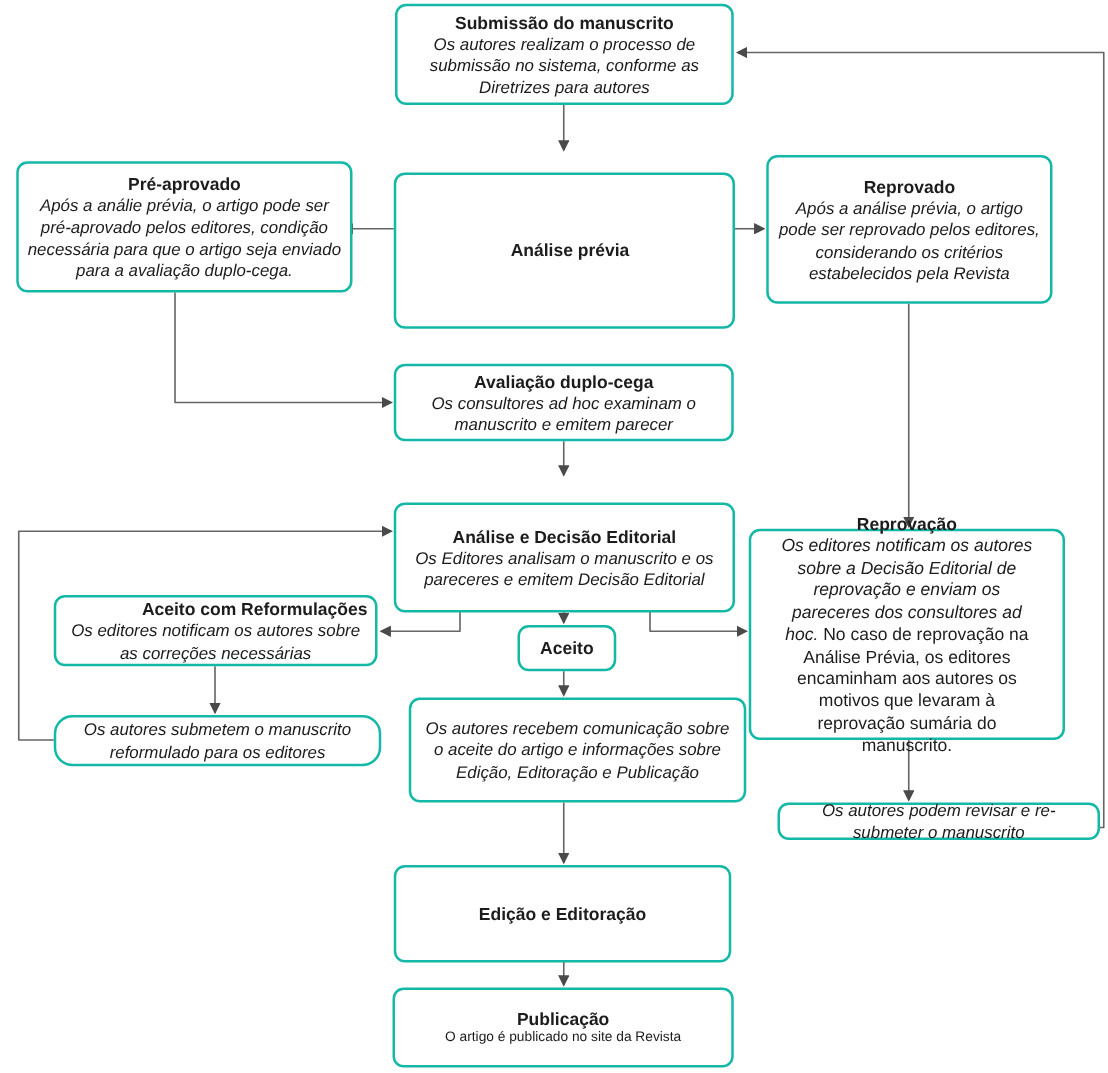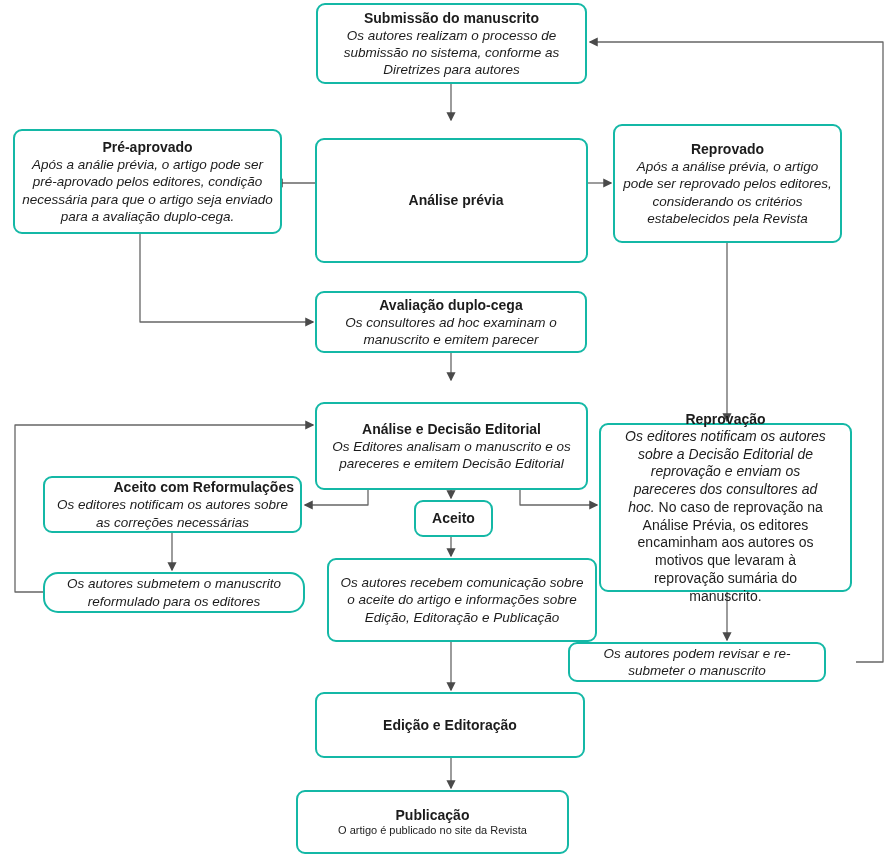--- a/index.html
+++ b/index.html
@@ -26,23 +26,23 @@
   #n-pre-aprovado         { left:13px;   top:129px; width:269px; height:105px; }
   #n-analise-previa       { left:315px; top:138px; width:273px; height:125px;padding-left:15px; }
   #n-reprovado            { left:613px; top:124px; width:229px; height:119px; }
   #n-avaliacao            { left:315px; top:291px; width:272px; height:62px; }
   #n-analise-decisao      { left:315px; top:382px; width:273px; height:88px;margin-top:20px; }
   #n-reprovacao           { left:599px; top:423px; width:253px; height:169px; padding:2px 22px; }
   #n-aceito-reformulacoes { left:43px;  top:476px; width:259px; height:57px;align-items:flex-end; }
   #n-aceito               { left:414px; top:500px; width:79px;  height:37px;justify-content:center; }
   #n-submetem             { left:43px;  top:572px; width:262px; height:41px;border-radius:15px; }
   #n-recebem              { left:315px; top:558px; width:270px; height:84px;margin-left:12px; }
-  #n-podem-revisar        { left:568px; top:642px; width:258px; height:40px; }
-  #n-edicao               { left:315px; top:692px; width:270px; height:66px; }
-  #n-publicacao           { left:296px; top:790px; width:273px; height:64px; }
+  #n-podem-revisar        { left:622px; top:642px; width:258px; height:30px; }
+  #n-edicao               { left:315px; top:692px; width:270px; height:78px; }
+  #n-publicacao           { left:314px; top:790px; width:273px; height:64px; }
 </style>
 </head>
 <body>
 
 <div id="canvas">
 
   <svg id="wires" width="886" height="858" viewBox="0 0 886 858">
     <defs>
       <marker id="arw" viewBox="0 0 10 10" refX="8.5" refY="5" markerWidth="7" markerHeight="7" orient="auto">
         <path d="M0,0 L10,5 L0,10 Z" fill="#4a4a4a"></path>

